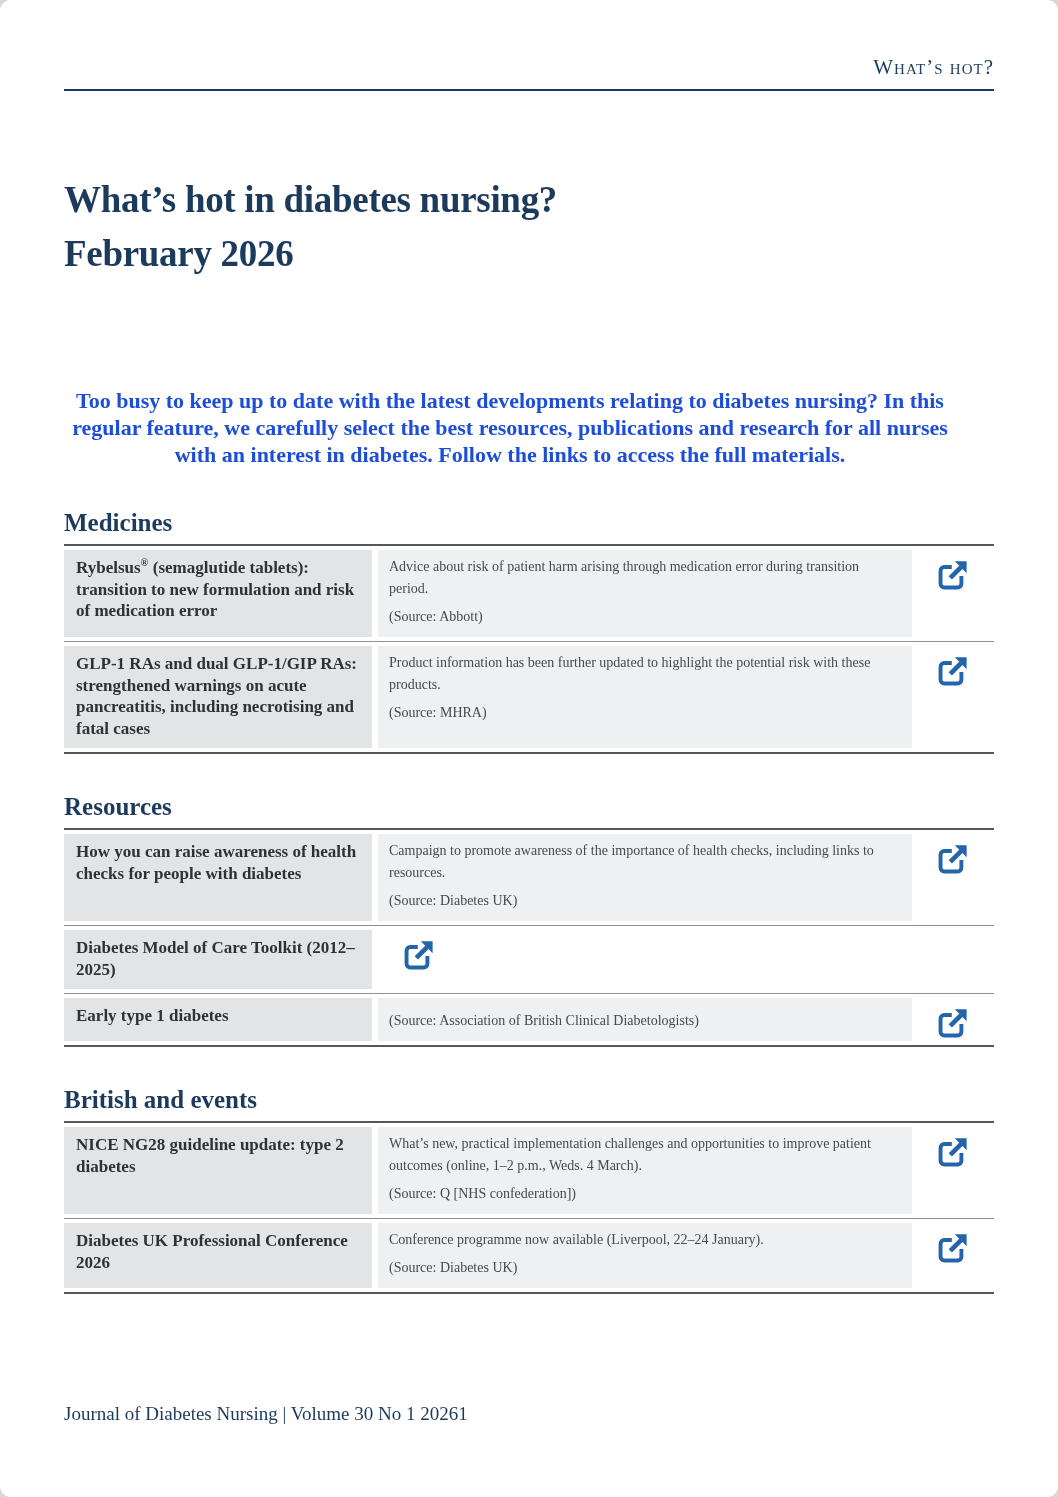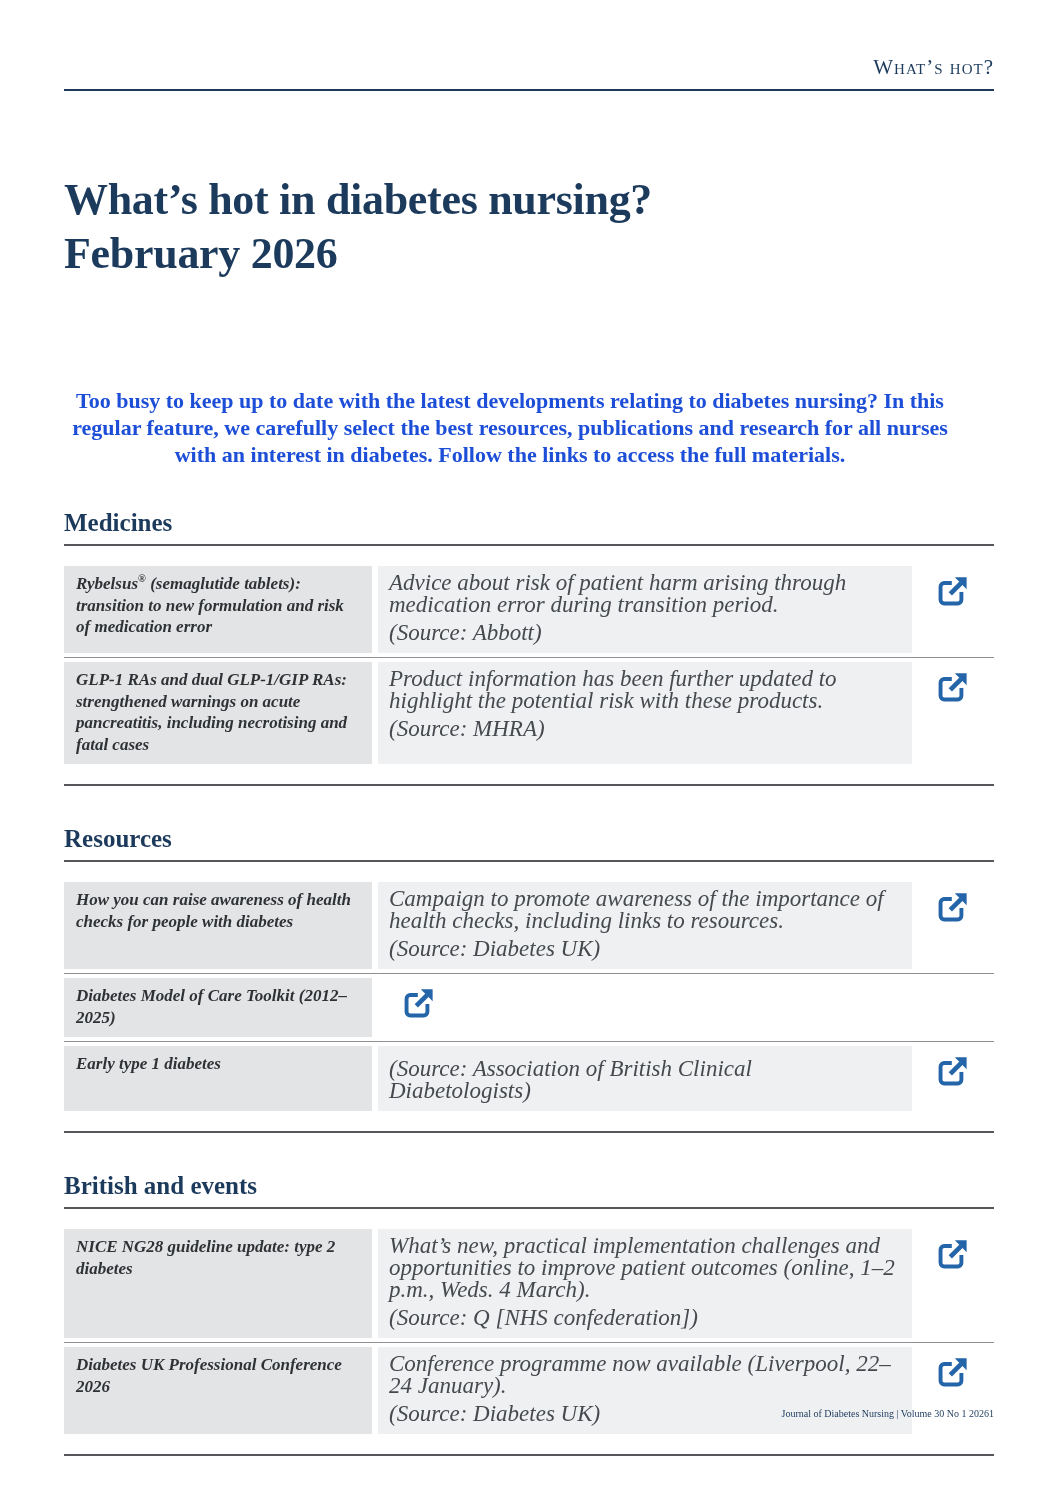--- a/index.html
+++ b/index.html
@@ -13,41 +13,42 @@
     --icon-blue:#2464a8;
   }
   *{box-sizing:border-box;}
   html,body{margin:0;padding:0;background:#d8d8d8;}
   .page{
     width:1058px;height:1497px;
     margin:0 auto;background:#ffffff;
     position:relative;
     font-family:"Liberation Serif", serif;
     overflow:hidden;
+    border-radius:11px;
   }
   .content{padding:54px 64px 0 64px;}
 
   .running-head{
     text-align:right;
     font-variant:small-caps;
     font-size:21px;
     letter-spacing:1px;
     color:var(--navy);
     line-height:26px;
   }
   .header-rule{
     border:none;
     border-top:2px solid var(--navy);
     margin:9px 0 0 0;
   }
 
   h1.page-title{
     margin:82px 0 0 0;
     color:var(--navy);
-    font-size:44px;
+    font-size:37px;
     line-height:54px;
     font-weight:bold;
     letter-spacing:-0.3px;
   }
 
   .intro{
     margin:106px 0 0 0;
     max-width:892px;
     font-size:22px;
     font-weight:bold;
@@ -62,22 +63,21 @@
     color:var(--navy);
     font-size:25px;
     line-height:30px;
     font-weight:bold;
   }
   .list-section:first-child h2{margin-top:34px;}
 
   .rows{
     border-top:2px solid var(--table-border);
     border-bottom:2px solid var(--table-border);
-    padding:20px 0;
-    font-style:italic;
+    padding:4px 0;
   }
   .row{display:flex;align-items:stretch;}
   .row + .row{
     border-top:1px solid var(--row-divider);
     margin-top:4px;
     padding-top:4px;
   }
   .cell-title{
     width:308px;
     flex:0 0 308px;
@@ -87,21 +87,21 @@
     font-weight:bold;
     font-size:17px;
     line-height:21.5px;
     color:var(--title-text);
   }
   .cell-title sup.reg{font-size:62%;line-height:0;vertical-align:super;}
   .cell-body{
     flex:1 1 auto;
     background:var(--right-bg);
     padding:6px 14px 9px 11px;
-    font-size:23px;
+    font-size:14px;
     line-height:22px;
     color:var(--body-text);
   }
   .cell-body .src{margin-top:6px;}
   .cell-icon{
     flex:0 0 82px;
     width:82px;
     display:flex;
     justify-content:center;
     align-items:flex-start;
@@ -109,22 +109,22 @@
     background:#ffffff;
     cursor:pointer;
   }
   .ext-icon{color:var(--icon-blue);display:block;}
 
   .footer{
     position:absolute;
     left:64px;right:64px;
     bottom:74px;
     display:flex;
-    justify-content:flex-end;
-    font-size:10px;
+    justify-content:flex-start;
+    font-size:19px;
     color:var(--navy);
     line-height:18px;
   }
 </style>
 </head>
 <body>
 
 <div class="page">
   <div class="content">
 

